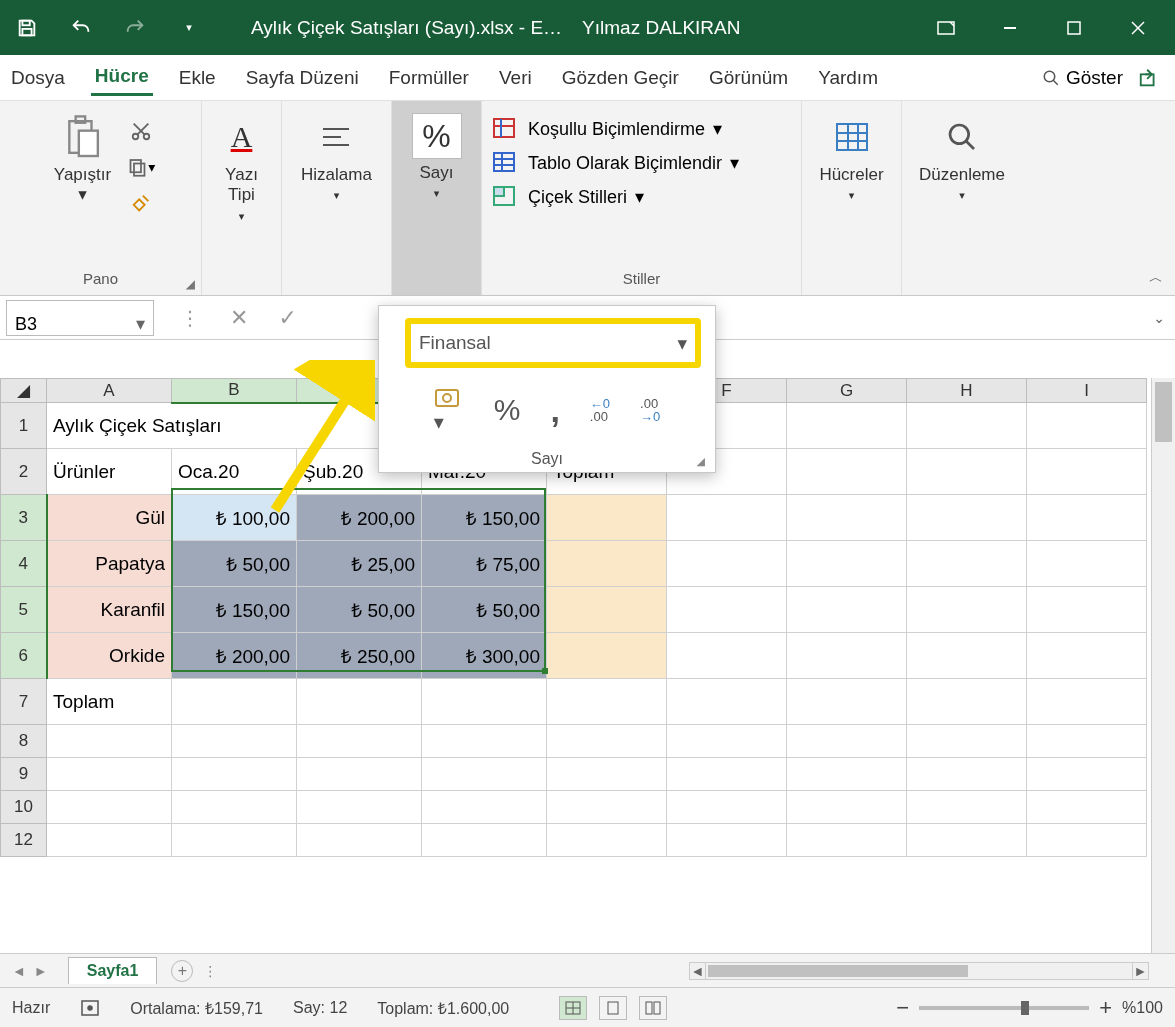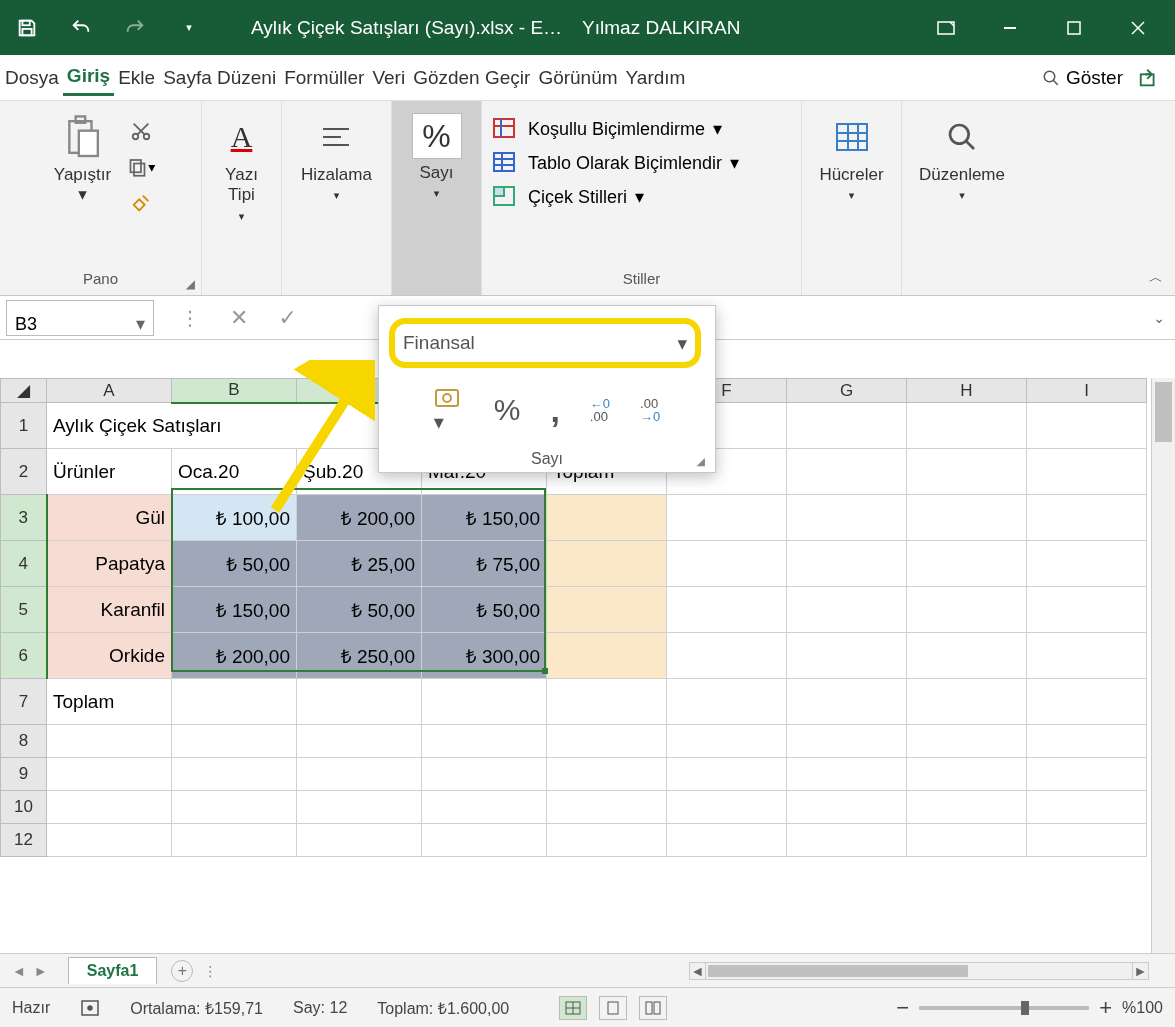--- a/index.html
+++ b/index.html
@@ -8,21 +8,21 @@
   
   .titlebar { background: #185c37; height: 55px; display: flex; align-items: center; color: #fff; padding: 0 10px; }
   .titlebar .qat { display: flex; gap: 30px; align-items: center; margin-left: 5px; }
   .qat-icon { width: 24px; height: 24px; display: flex; align-items: center; justify-content: center; cursor: pointer; }
   .titlebar .title { flex: 0 0 auto; margin-left: 50px; font-size: 19px; }
   .titlebar .user { margin-left: 20px; font-size: 19px; }
   .titlebar .wincontrols { margin-left: auto; display: flex; gap: 40px; align-items: center; padding-right: 15px; }
   .win-icon { width: 24px; height: 24px; cursor: pointer; display:flex; align-items:center; justify-content:center; }
 
   
-  .ribbon-tabs { background: #fff; height: 46px; display: flex; align-items: center; padding-left: 1px; border-bottom: 1px solid #e0e0e0; font-size: 19px; }
+  .ribbon-tabs { background: #fff; height: 46px; display: flex; align-items: center; padding-left: 7px; gap: 22px; border-bottom: 1px solid #e0e0e0; font-size: 19px; }
   .ribbon-tab { padding: 6px 4px; cursor: pointer; color: #333; }
   .ribbon-tab.active { color: #217346; font-weight:600; border-bottom: 3px solid #217346; }
   .ribbon-tabs .right { margin-left: auto; display:flex; gap:15px; align-items:center; padding-right:15px;}
   .tell-me { display:flex; align-items:center; gap:6px; cursor:pointer; }
   .share-icon { color:#217346; cursor:pointer; }
 
   
   .ribbon { background: #f3f3f3; height: 195px; display: flex; border-bottom: 1px solid #c8c8c8; position: relative; }
   .ribbon-group { display:flex; flex-direction:column; align-items:center; padding: 8px 10px 4px 10px; border-right: 1px solid #e0e0e0; }
   .ribbon-group-body { display:flex; align-items:flex-start; gap:8px; flex:1; }
@@ -43,21 +43,21 @@
 
   
   .fbar { height: 44px; display:flex; align-items:center; border-bottom:1px solid #ccc; position:relative; }
   .namebox { width:148px; height:36px; border:1px solid #bbb; margin:0 6px; display:flex; align-items:flex-end; padding:0 8px; font-size:18px; justify-content:space-between; }
   .namebox .dd { color:#666; }
   .fbar-icons { display:flex; gap:30px; align-items:center; color:#999; padding:0 20px;}
   .fbar-exp { margin-left:auto; padding-right:10px; color:#666; cursor:pointer; }
 
   
   .num-popup { position:absolute; left:378px; top:305px; width:338px; background:#fff; border:1px solid #c8c8c8; box-shadow:0 4px 14px rgba(0,0,0,.25); z-index:20; }
-  .num-format-box { margin:12px 14px 8px 10px; border:6px solid #f7d600; border-radius:16px; padding:4px 8px; display:flex; align-items:center; justify-content:space-between; font-size:19px; color:#555; height:50px; }
+  .num-format-box { margin:12px 14px 8px 26px; border:6px solid #f7d600; border-radius:4px; padding:4px 8px; display:flex; align-items:center; justify-content:space-between; font-size:19px; color:#555; height:50px; }
   .num-icons { display:flex; gap:30px; align-items:center; justify-content:center; padding:10px 14px; color:#555; font-size:20px; }
   .num-popup .grp-label { text-align:center; font-size:16px; color:#555; padding:6px 0 4px 0; display:flex; justify-content:center; position:relative;}
   .num-popup .dl2 { position:absolute; right:10px; bottom:4px; font-size:11px; color:#888; cursor:pointer;}
 
   
   .arrow { position:absolute; left:255px; top:360px; width:120px; height:160px; z-index:30; pointer-events:none; }
 
   
   .grid-wrap { position:absolute; left:0; top:378px; right:0; bottom:61px; display:flex; }
   .grid { flex:1; overflow:hidden; position:relative; }
@@ -150,21 +150,21 @@
         <svg width="16" height="16" stroke="#fff" stroke-width="1.5">
           <line x1="2" y1="2" x2="14" y2="14"></line>
           <line x1="14" y1="2" x2="2" y2="14"></line>
         </svg>
       </span>
   </div>
 </div>
 
 <div class="ribbon-tabs">
   <span class="ribbon-tab">Dosya</span>
-  <span class="ribbon-tab active">Giriş</span>
+  <span class="ribbon-tab active">Hücre</span>
   <span class="ribbon-tab">Ekle</span>
   <span class="ribbon-tab">Sayfa Düzeni</span>
   <span class="ribbon-tab">Formüller</span>
   <span class="ribbon-tab">Veri</span>
   <span class="ribbon-tab">Gözden Geçir</span>
   <span class="ribbon-tab">Görünüm</span>
   <span class="ribbon-tab">Yardım</span>
   <div class="right">
     <span class="tell-me">
       <svg width="18" height="18" viewBox="0 0 24 24" fill="none" stroke="#555" stroke-width="2">

